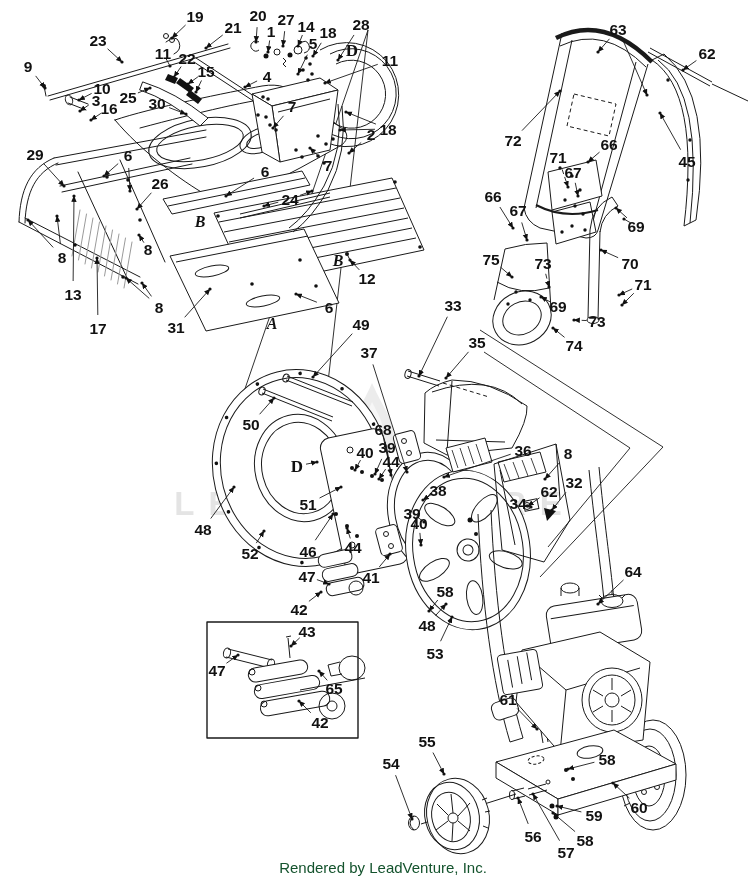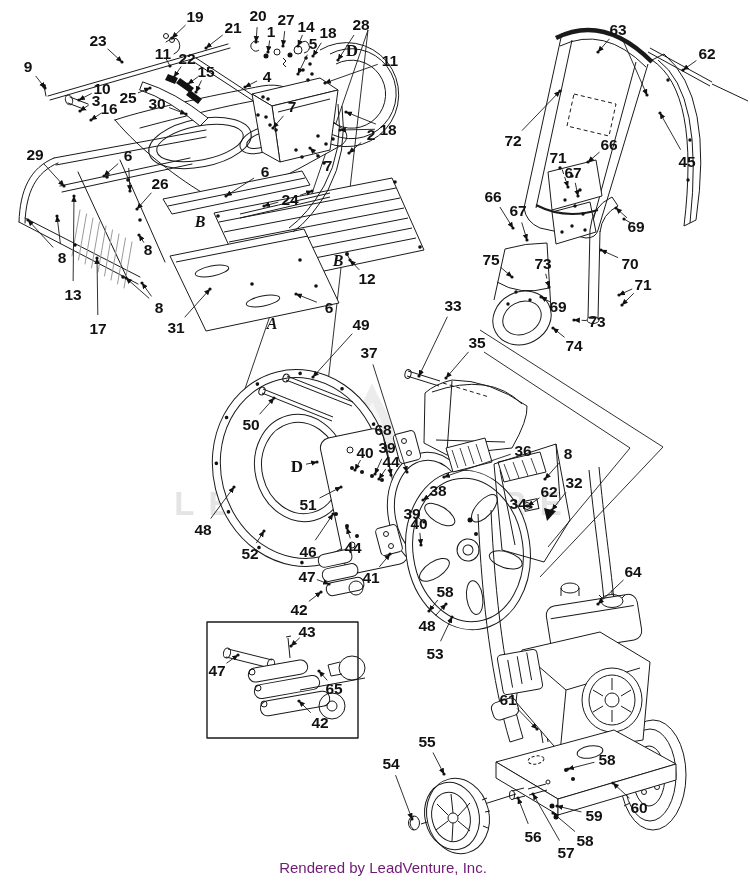--- a/index.html
+++ b/index.html
@@ -5,21 +5,21 @@
   html,body{margin:0;padding:0;background:#fff;}
   .stage{position:relative;width:750px;height:882px;background:#ffffff;overflow:hidden;
          font-family:"Liberation Sans",sans-serif;}
   svg{position:absolute;left:0;top:0;}
   .lbl{font-family:"Liberation Sans",sans-serif;font-weight:bold;font-size:15.5px;fill:#111;}
   .ltr{font-family:"Liberation Serif",serif;font-weight:bold;font-size:17px;fill:#111;}
   .ltri{font-family:"Liberation Serif",serif;font-weight:bold;font-style:italic;font-size:16px;fill:#111;}
   .wm{font-family:"Liberation Sans",sans-serif;font-weight:bold;font-size:33px;
       letter-spacing:14px;fill:#e4e4e4;}
   .footer{position:absolute;left:0;right:0;top:859px;text-align:center;
-          font-size:15px;color:#701a75;font-family:"Liberation Sans",sans-serif;margin-left:16px;}
+          font-size:15px;color:#14532d;font-family:"Liberation Sans",sans-serif;margin-left:16px;}
 </style>
 </head>
 <body>
 
 <div class="stage">
 <svg id="art" width="750" height="882" viewBox="0 0 750 882">
   <defs>
     <marker id="arw" markerWidth="8" markerHeight="7" refX="6.5" refY="3" orient="auto">
       <path d="M0,0 L7,3 L0,6 Z" fill="#111"></path>
     </marker>

